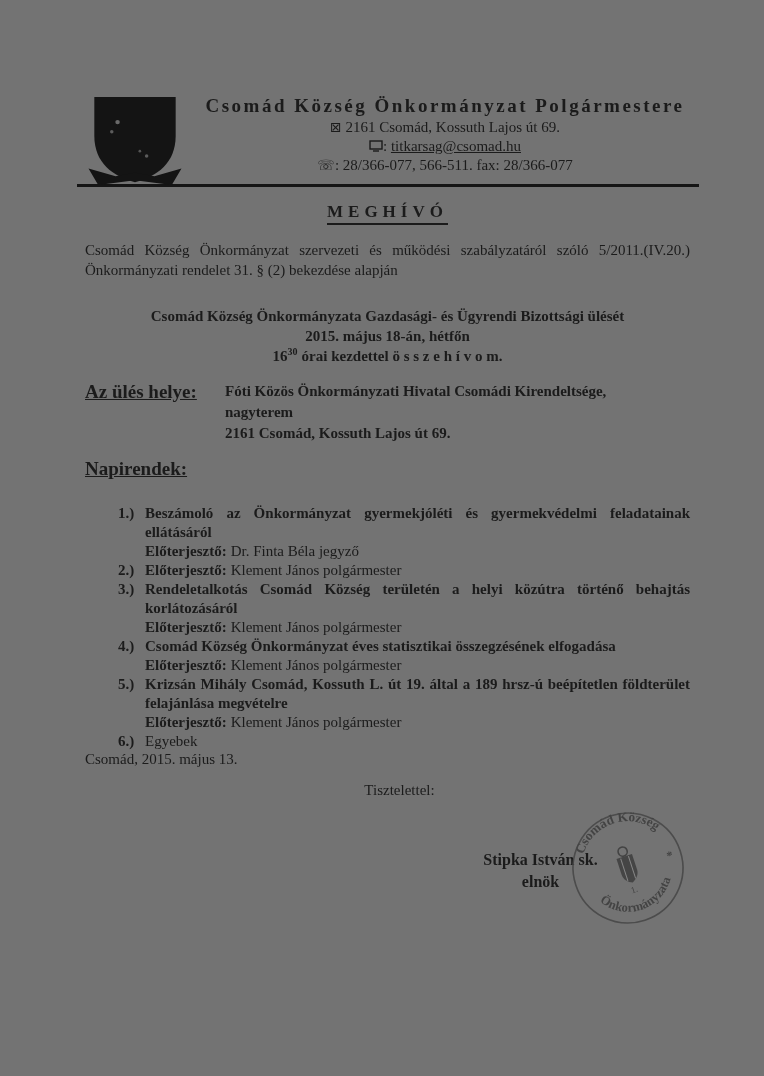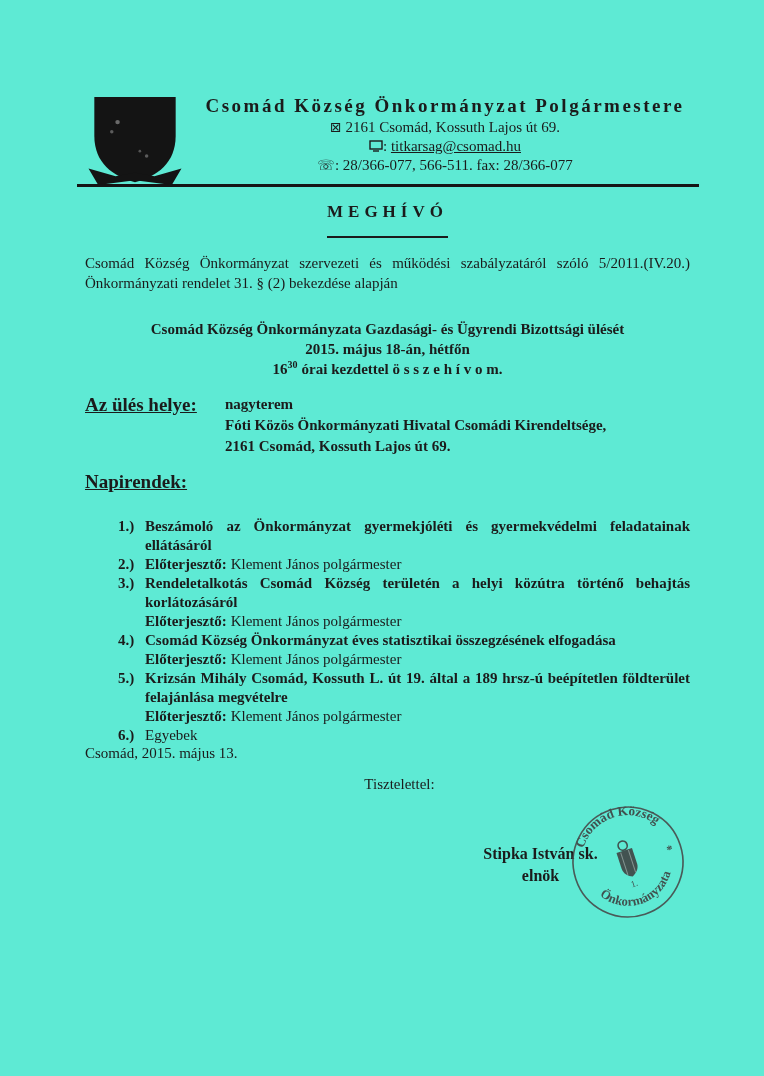--- a/index.html
+++ b/index.html
@@ -1,20 +1,20 @@
 <!DOCTYPE html>
 <html lang="hu"><head>
 <meta charset="utf-8">
 <style>
   html,body{margin:0;padding:0;background:#e8e8e8;}
   .page{
     position:relative;
     width:764px;height:1076px;
     margin:0 auto;
-    background:#5eead4;
+    background:#737373;
     color:#1b1b1b;
     font-family:"Liberation Serif", serif;
     overflow:hidden;
     box-sizing:border-box;
   }
   .content{
     position:absolute;
     left:85px;top:95px;
     width:605px;
   }
@@ -32,21 +32,21 @@
   .mon-icon{display:inline-block;vertical-align:-1px;}
   .rule{
     height:3px;background:#151515;border:0;
     margin:10px 0 0 -8px;width:622px;
   }
   
   .doc-title-wrap{text-align:center;margin-top:15px;}
   .doc-title{
     display:inline-block;
     font-size:17px;font-weight:bold;letter-spacing:5px;
-    border-bottom:2px solid #1b1b1b;padding-bottom:14px;
+    border-bottom:2px solid #1b1b1b;padding-bottom:1px;
   }
   
   .intro{
     font-size:15px;line-height:20px;
     text-align:justify;
   }
   .meeting{margin-top:26px;text-align:center;font-weight:bold;font-size:15px;line-height:20px;}
   sup{font-size:10px;line-height:0;}
   .sp-after{margin-left:4px;}
   .venue{display:flex;margin-top:15px;font-size:15px;line-height:21px;}
@@ -119,33 +119,34 @@
 
     <div class="meeting">
       <div>Csomád Község Önkormányzata Gazdasági- és Ügyrendi Bizottsági ülését</div>
       <div>2015. május 18-án, hétfőn</div>
       <div><span>16</span><sup>30</sup><span class="sp-after">órai kezdettel ö s s z e h í v o m.</span></div>
     </div>
 
     <div class="venue">
       <div class="venue-label">Az ülés helye:</div>
       <div class="venue-lines">
+        <div>Fóti Közös Önkormányzati Hivatal Csomádi Kirendeltsége,</div>
         <div>nagyterem</div>
-        <div>Fóti Közös Önkormányzati Hivatal Csomádi Kirendeltsége,</div>
         <div>2161 Csomád, Kossuth Lajos út 69.</div>
       </div>
     </div>
 
     <div class="agenda-label">Napirendek:</div>
     <div class="agenda">
 
       <div class="agenda-item">
         <div class="a-num">1.)</div>
         <div class="a-body">
           <div class="a-title">Beszámoló az Önkormányzat gyermekjóléti és gyermekvédelmi feladatainak ellátásáról</div>
+          <div class="a-presenter"><span class="p-label">Előterjesztő:</span><span class="p-name">Dr. Finta Béla jegyző</span></div>
         </div>
       </div>
 
       <div class="agenda-item">
         <div class="a-num">2.)</div>
         <div class="a-body">
           <div class="a-presenter"><span class="p-label">Előterjesztő:</span><span class="p-name">Klement János polgármester</span></div>
         </div>
       </div>
 

